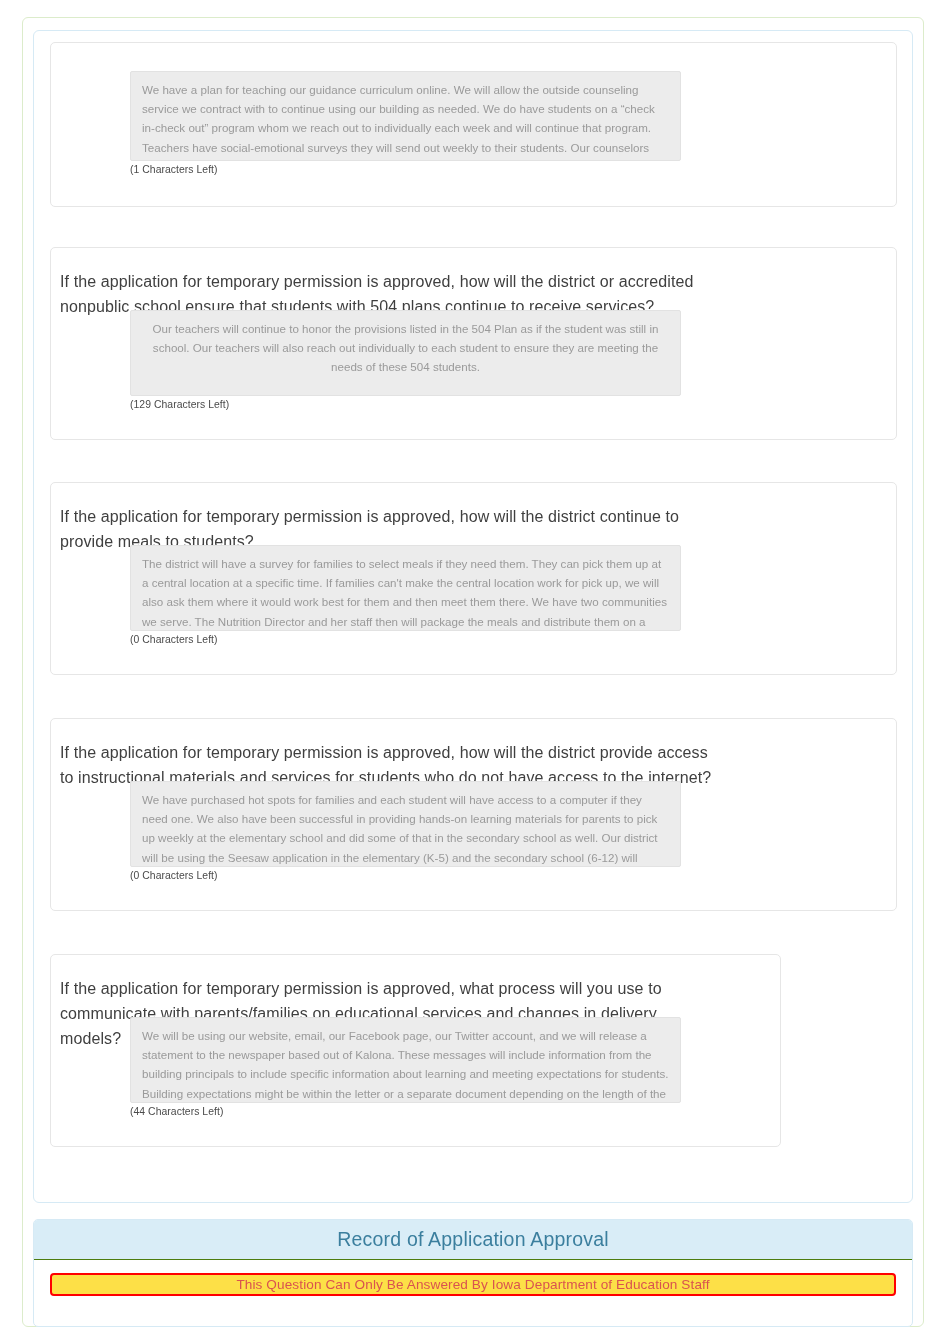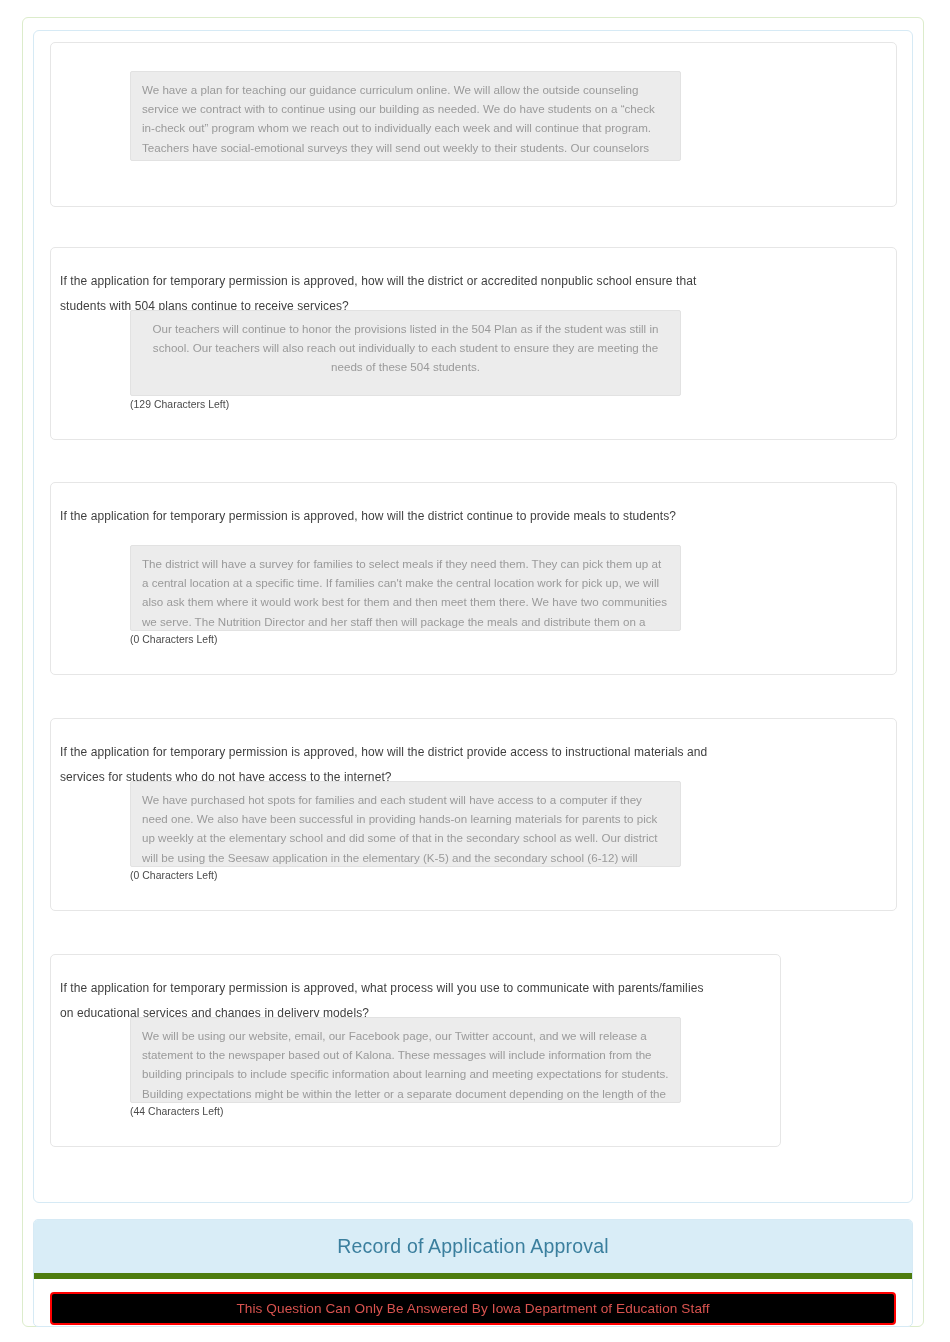--- a/index.html
+++ b/index.html
@@ -41,21 +41,21 @@
     position: absolute;
     background: #ffffff;
     border: 1px solid #e6e6e6;
     border-radius: 5px;
   }
   .q-text {
     position: absolute;
     left: 9px;
     top: 21px;
     width: 660px;
-    font-size: 12px;
+    font-size: 16px;
     line-height: 25px;
     color: #3f3f3f;
     letter-spacing: 0.1px;
   }
   .answer-wrap {
     position: absolute;
     left: 79px;
   }
   .answer-box {
     width: 551px;
@@ -83,59 +83,60 @@
     left: 33px;
     top: 1219px;
     width: 880px;
     height: 108px;
     border: 1px solid #d6eaf5;
     border-radius: 5px;
     background: #ffffff;
     overflow: hidden;
   }
   .approval-header {
-    height: 59px;
+    height: 40px;
     background: #d9edf7;
-    border-bottom: 6px solid #4d7c0f;
+    border-bottom: 1px solid #4d7c0f;
     display: flex;
     align-items: center;
     justify-content: center;
   }
   .approval-header span {
     font-size: 19.5px;
     color: #3b7f9e;
     letter-spacing: 0.2px;
   }
   .approval-body {
     padding: 13px 16px 0 16px;
   }
   .staff-only-notice {
     border: 2px solid #ff0000;
     border-radius: 4px;
-    height: 33px;
+    height: 23px;
     display: flex;
     align-items: center;
     justify-content: center;
-    background: #000000;
+    background: #fde047;
   }
   .staff-only-notice span {
     color: #d9534f;
     font-size: 13.6px;
     letter-spacing: 0.1px;
   }
 </style>
 </head>
 <body>
 
 <div class="outer-frame"></div>
 <div class="inner-frame"></div>
 
 <div class="q-card" style="left:50px; top:42px; width:847px; height:165px;">
   <div class="answer-wrap" style="top:28px;">
     <div class="answer-box" style="height:90px;">We have a plan for teaching our guidance curriculum online. We will allow the outside counseling service we contract with to continue using our building as needed.  We do have students on a “check in-check out” program whom we reach out to individually each week and will continue that program. Teachers have social-emotional surveys they will send out weekly to their students. Our counselors also have their information online (counseling request form) for people to reach out to if they need it.</div>
+    <div class="char-left">(1 Characters Left)</div>
   </div>
 </div>
 
 <div class="q-card" style="left:50px; top:247px; width:847px; height:193px;">
   <div class="q-text">If the application for temporary permission is approved, how will the district or accredited nonpublic school ensure that students with 504 plans continue to receive services?</div>
   <div class="answer-wrap" style="top:62px;">
     <div class="answer-box" style="height:86px;text-align:center;">Our teachers will continue to honor the provisions listed in the 504 Plan as if the student was still in school.  Our teachers will also reach out individually to each student to ensure they are meeting the needs of these 504 students.</div>
     <div class="char-left">(129 Characters Left)</div>
   </div>
 </div>

